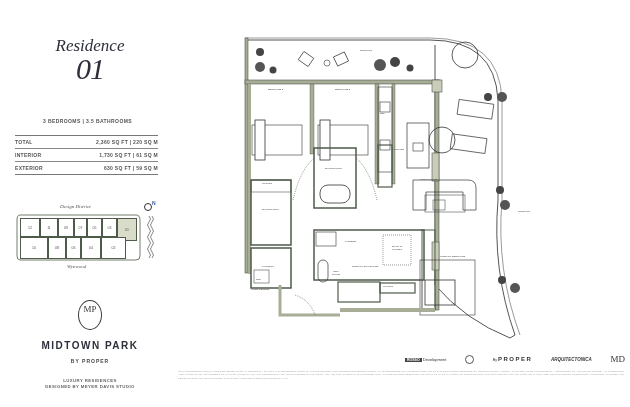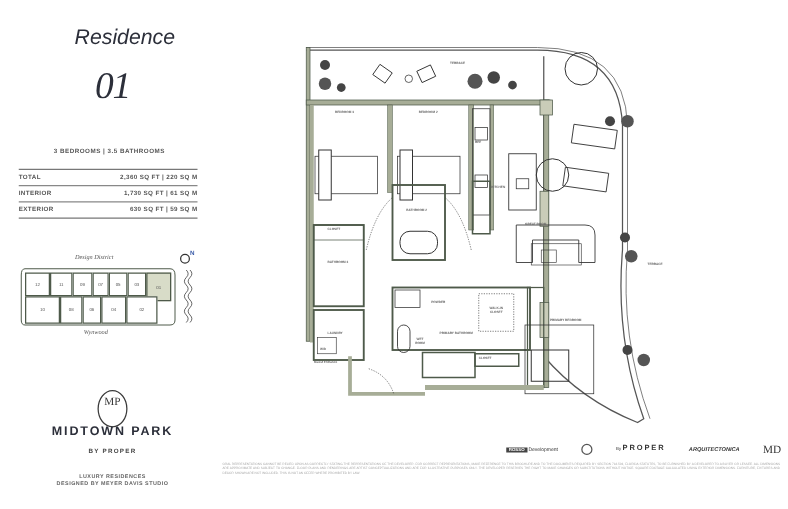--- a/index.html
+++ b/index.html
@@ -1,28 +1,28 @@
 <!DOCTYPE html>
 <html><head>
 <meta charset="utf-8">
 <style>
   * { box-sizing: border-box; margin: 0; padding: 0; }
   body { width: 630px; height: 407px; background: #ffffff; position: relative; overflow: hidden; font-family: "Liberation Sans", sans-serif; color: #3a3a3a; }
   .left { position: absolute; left: 0; top: 0; width: 170px; height: 407px; }
-  .title1 { position: absolute; left: 40px; top: 20px; width: 100px; text-align: right; font-family: Liberation Sans, sans-serif; font-style: italic; font-size: 17px; color: #2c2f3a; }
+  .title1 { position: absolute; left: 40px; top: 36px; width: 100px; text-align: center; font-family: Liberation Serif, serif; font-style: italic; font-size: 17px; color: #2c2f3a; }
   .title2 { position: absolute; left: 40px; top: 52px; width: 100px; text-align: center; font-family: "Liberation Serif", serif; font-style: italic; font-size: 30px; color: #2c2f3a; letter-spacing: -1px; }
   .beds { position: absolute; left: 15px; top: 118px; width: 145px; text-align: center; font-size: 5px; font-weight: bold; letter-spacing: 0.4px; color: #555; }
   .stats { position: absolute; left: 15px; top: 135px; width: 143px; border-top: 1.3px solid #777; border-bottom: 1.3px solid #777; }
   .stat-row { display: flex; justify-content: space-between; font-size: 5px; font-weight: bold; letter-spacing: 0.3px; color: #555; padding: 3px 0; }
   .stat-row + .stat-row { border-top: 1px solid #888; }
   .keyplan { position: absolute; left: 16px; top: 198px; width: 150px; height: 85px; }
   .kp-label { position: absolute; font-family: "Liberation Serif", serif; font-style: italic; font-size: 5px; color: #555; }
   .unit { position: absolute; border: 1px solid #4e5a4a; background: #fff; font-size: 3.5px; color: #555; display: flex; align-items: center; justify-content: center; }
   .unit.active { background: #d8dcc8; }
-  .logo { position: absolute; left: 78px; top: 300px; width: 24px; height: 30px; border: 1px solid #3a3a3a; border-radius: 50%; font-family: "Liberation Serif", serif; font-size: 9px; text-align: center; line-height: 13px; color: #3a3a3a; padding-top: 2px; margin-top: 12px; }
+  .logo { position: absolute; left: 78px; top: 300px; width: 24px; height: 30px; border: 1px solid #3a3a3a; border-radius: 50%; font-family: "Liberation Serif", serif; font-size: 9px; text-align: center; line-height: 13px; color: #3a3a3a; padding-top: 2px; }
   .brand { position: absolute; left: 5px; top: 340px; width: 170px; text-align: center; font-size: 10px; letter-spacing: 1.5px; color: #2c2f3a; font-weight: bold; }
   .byproper { position: absolute; left: 5px; top: 358px; width: 170px; text-align: center; font-size: 5px; font-weight: bold; letter-spacing: 1px; color: #444; }
   .lux { position: absolute; left: 5px; top: 378px; width: 170px; text-align: center; font-size: 4.3px; font-weight: bold; letter-spacing: 0.4px; color: #666; line-height: 6px; }
   .plan { position: absolute; left: 240px; top: 30px; width: 385px; height: 310px; }
   .room-label { position: absolute; font-size: 2.5px; color: #666; text-align: center; font-weight: bold; }
   .footer-logos { position: absolute; left: 405px; top: 352px; width: 220px; height: 14px; display: flex; align-items: center; justify-content: space-between; font-size: 4px; color: #333; }
   .badge-dev { background: #444; color: #fff; padding: 0 2px; font-size: 3.5px; font-weight: bold; }
   .proper { font-size: 6px; letter-spacing: 1.5px; font-weight: bold; color: #333; }
   .arquit { font-size: 4.5px; font-weight: bold; font-style: italic; color: #333; }
   .md { font-family: "Liberation Serif", serif; font-size: 9px; color: #333; }

